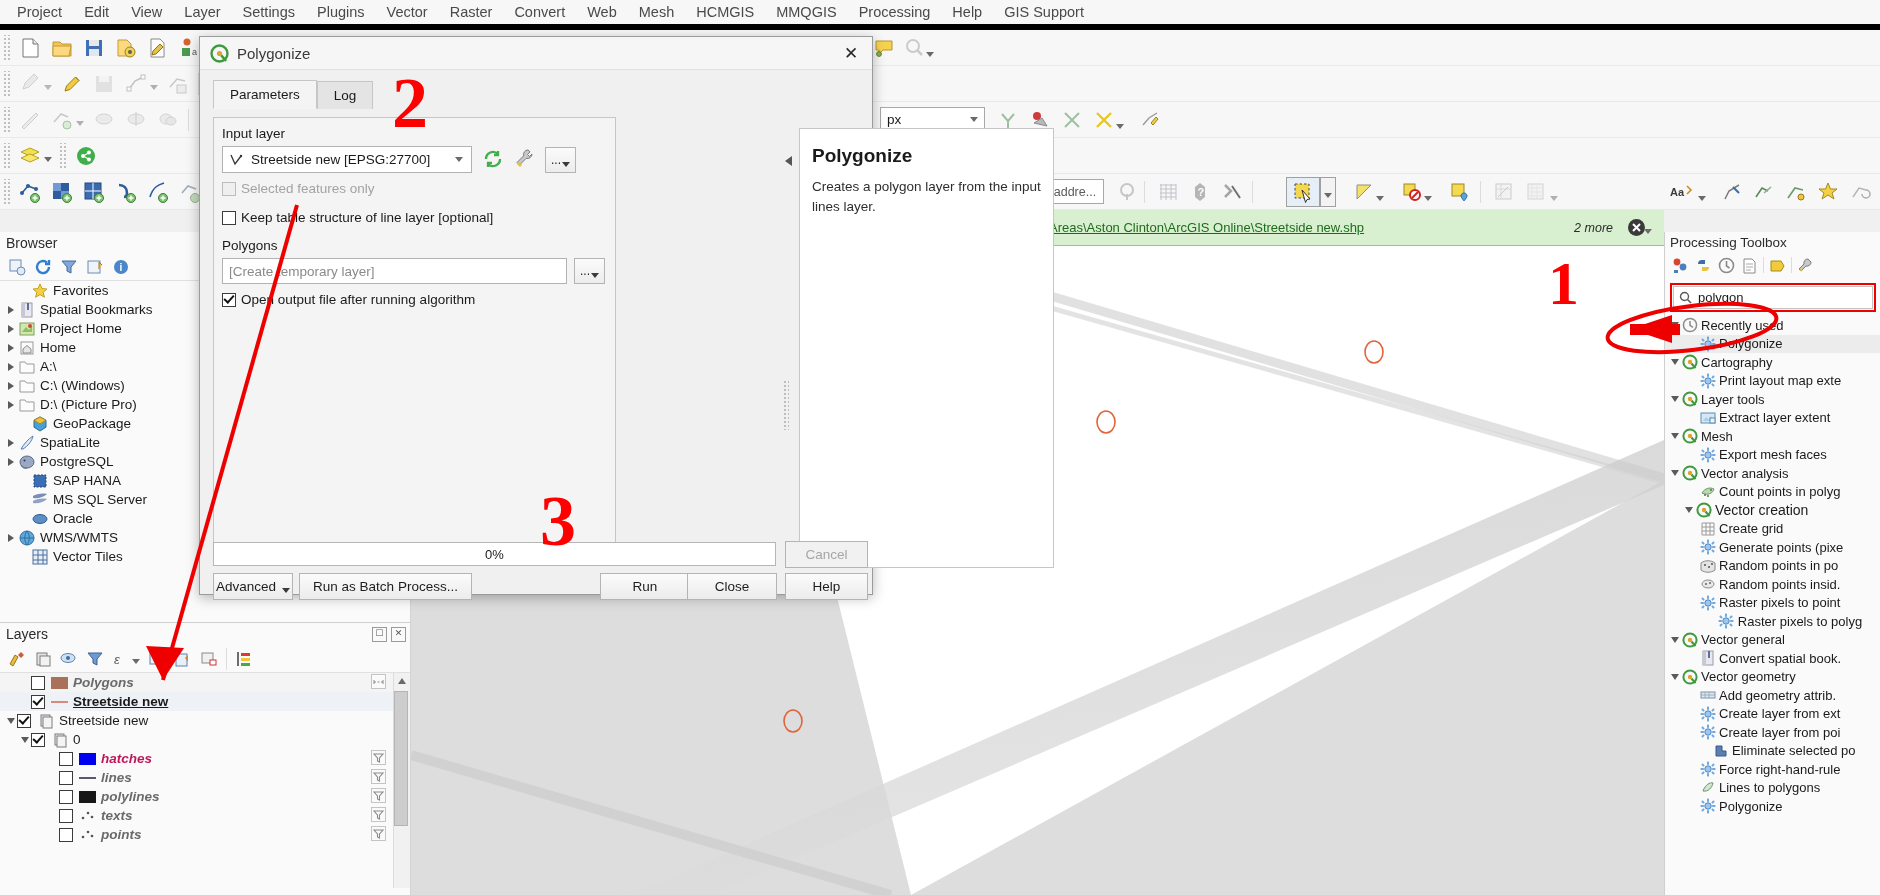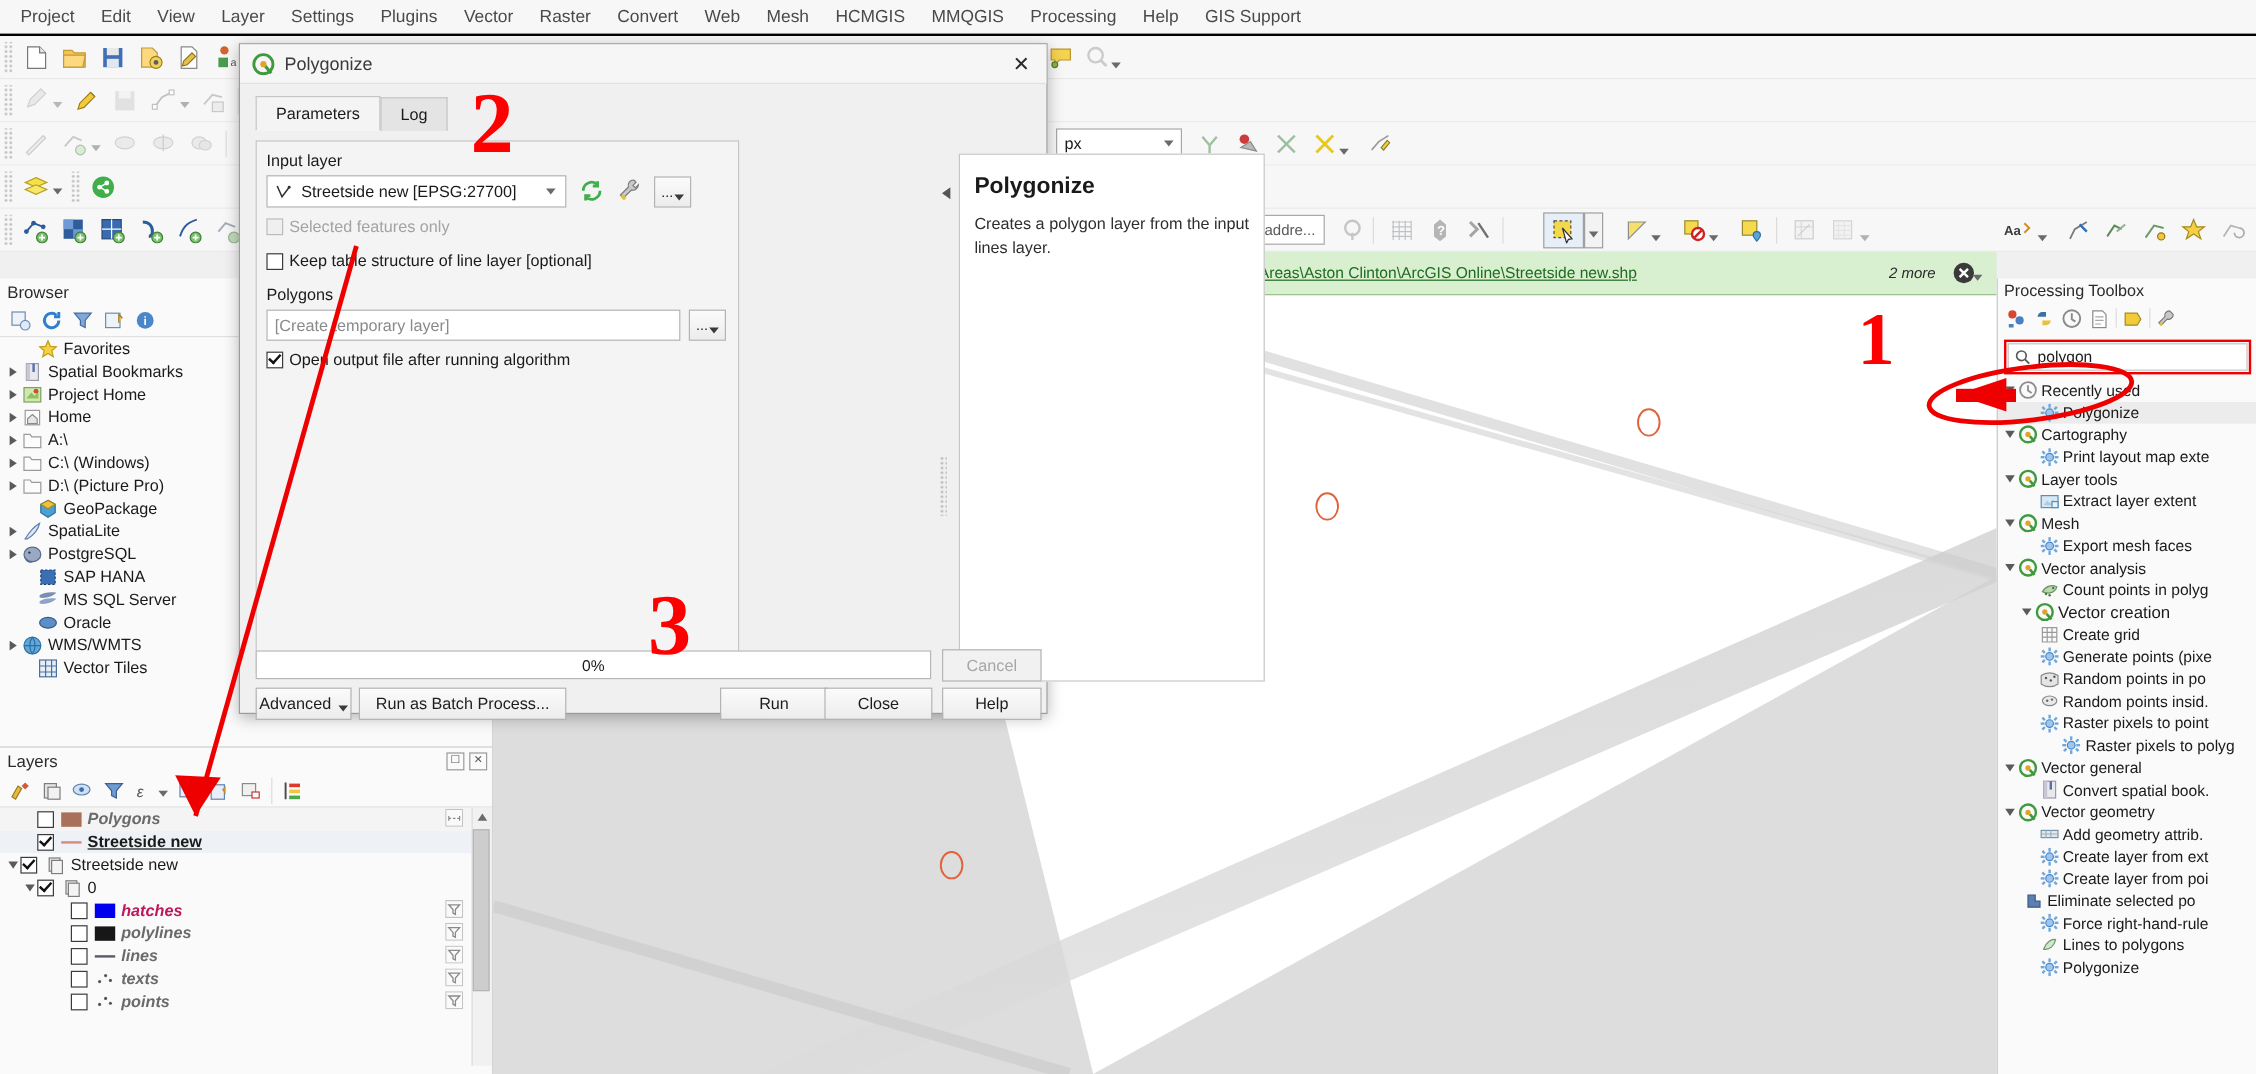--- a/index.html
+++ b/index.html
@@ -4,21 +4,21 @@
 <style>
   html,body{margin:0;padding:0;}
   body{
     width:1880px;height:895px;overflow:hidden;
     font-family:"Liberation Sans",sans-serif;
     font-size:13px;color:#1a1a1a;background:#f0f0f0;
     position:relative;
   }
   .abs{position:absolute;}
   
-  #menubar{left:0;top:0;width:1880px;height:30px;background:#f7f7f7;border-bottom:2px solid #000000;display:flex;align-items:center;padding-left:6px;box-sizing:border-box;}
+  #menubar{left:0;top:0;width:1880px;height:30px;background:#f7f7f7;border-bottom:6px solid #000000;display:flex;align-items:center;padding-left:6px;box-sizing:border-box;}
   #menubar .mi{padding:4px 11px;color:#4a4a4a;font-size:14.5px;white-space:nowrap;}
   
   .tbrow{background:#f7f7f7;border-bottom:1px solid #e9e9e9;display:flex;align-items:center;box-sizing:border-box;}
   .grip{width:8px;height:26px;margin:0 3px;
         background-image:radial-gradient(circle,#b6b6b6 1px,transparent 1.2px);
         background-size:4px 4px;background-position:0 2px;opacity:.85;}
   .tbtn{width:32px;height:30px;display:flex;align-items:center;justify-content:center;position:relative;}
   .carr{width:0;height:0;border-left:4px solid transparent;border-right:4px solid transparent;border-top:5px solid #6a6a6a;margin-left:-2px;margin-right:4px;margin-top:8px;}
   .sep{width:1px;height:22px;background:#dcdcdc;margin:0 4px;}
   
@@ -755,35 +755,35 @@
           <span style="font-style: italic; color: #be185d; font-weight: bold;">hatches</span>
           <span style="position: absolute; right: 24px;"><svg width="15" height="15" viewBox="0 0 15 15">
               <rect x="0.5" y="0.5" width="14" height="14" fill="#fafafa" stroke="#c4c4c4"></rect>
               <path d="M3 4h9l-3.5 4v4l-2-1V8z" fill="none" stroke="#8a8a8a" stroke-width="1.1"></path>
             </svg></span>
         </div>
         <div class="trow" style="height: 19px; padding-left: 46px; position: relative;">
           <span class="exp"></span>
           <span class="cbx"></span>
           <span class="ico">
-            <span style="display:inline-block;width:17px;height:12px;background:#171717;"></span>
+            <span style="display:inline-block;width:17px;height:2px;background:#5a5a6e;"></span>
           </span>
-          <span style="font-style: italic; color: rgb(106, 106, 106); font-weight: bold;">polylines</span>
+          <span style="font-style: italic; color: rgb(106, 106, 106); font-weight: bold;">lines</span>
           <span style="position: absolute; right: 24px;"><svg width="15" height="15" viewBox="0 0 15 15">
               <rect x="0.5" y="0.5" width="14" height="14" fill="#fafafa" stroke="#c4c4c4"></rect>
               <path d="M3 4h9l-3.5 4v4l-2-1V8z" fill="none" stroke="#8a8a8a" stroke-width="1.1"></path>
             </svg></span>
         </div>
         <div class="trow" style="height: 19px; padding-left: 46px; position: relative;">
           <span class="exp"></span>
           <span class="cbx"></span>
           <span class="ico">
-            <span style="display:inline-block;width:17px;height:2px;background:#5a5a6e;"></span>
+            <span style="display:inline-block;width:17px;height:12px;background:#171717;"></span>
           </span>
-          <span style="font-style: italic; color: rgb(106, 106, 106); font-weight: bold;">lines</span>
+          <span style="font-style: italic; color: rgb(106, 106, 106); font-weight: bold;">polylines</span>
           <span style="position: absolute; right: 24px;"><svg width="15" height="15" viewBox="0 0 15 15">
               <rect x="0.5" y="0.5" width="14" height="14" fill="#fafafa" stroke="#c4c4c4"></rect>
               <path d="M3 4h9l-3.5 4v4l-2-1V8z" fill="none" stroke="#8a8a8a" stroke-width="1.1"></path>
             </svg></span>
         </div>
         <div class="trow" style="height: 19px; padding-left: 46px; position: relative;">
           <span class="exp"></span>
           <span class="cbx"></span>
           <span class="ico">
             <svg width="17" height="13">
@@ -1242,21 +1242,21 @@
               <rect x="12.2" y="7" width="3.2" height="2"></rect>
               <rect x="2" y="2.6" width="2" height="3" transform="rotate(-45 3 4.1)"></rect>
               <rect x="12" y="2.6" width="2" height="3" transform="rotate(45 13 4.1)"></rect>
               <rect x="2" y="10.4" width="2" height="3" transform="rotate(45 3 11.9)"></rect>
               <rect x="12" y="10.4" width="2" height="3" transform="rotate(-45 13 11.9)"></rect>
             </g>
           </svg>
         </span>
         <span>Create layer from poi</span>
       </div>
-      <div class="trow" style="height: 18.5px; font-size: 13px; padding-left: 8px;">
+      <div class="trow" style="height: 18.5px; font-size: 13px; padding-left: 34px;">
         <span class="exp"></span>
         <span class="ico" style="width: 17px; flex: 0 0 17px; margin-right: 3px;">
           <svg width="16" height="16" viewBox="0 0 16 16">
             <path d="M3 3h6v5h4v5H3z" fill="#5a7fb0" stroke="#3a5a85"></path>
           </svg>
         </span>
         <span>Eliminate selected po</span>
       </div>
       <div class="trow" style="height: 18.5px; font-size: 13px; padding-left: 21px;">
         <span class="exp"></span>

